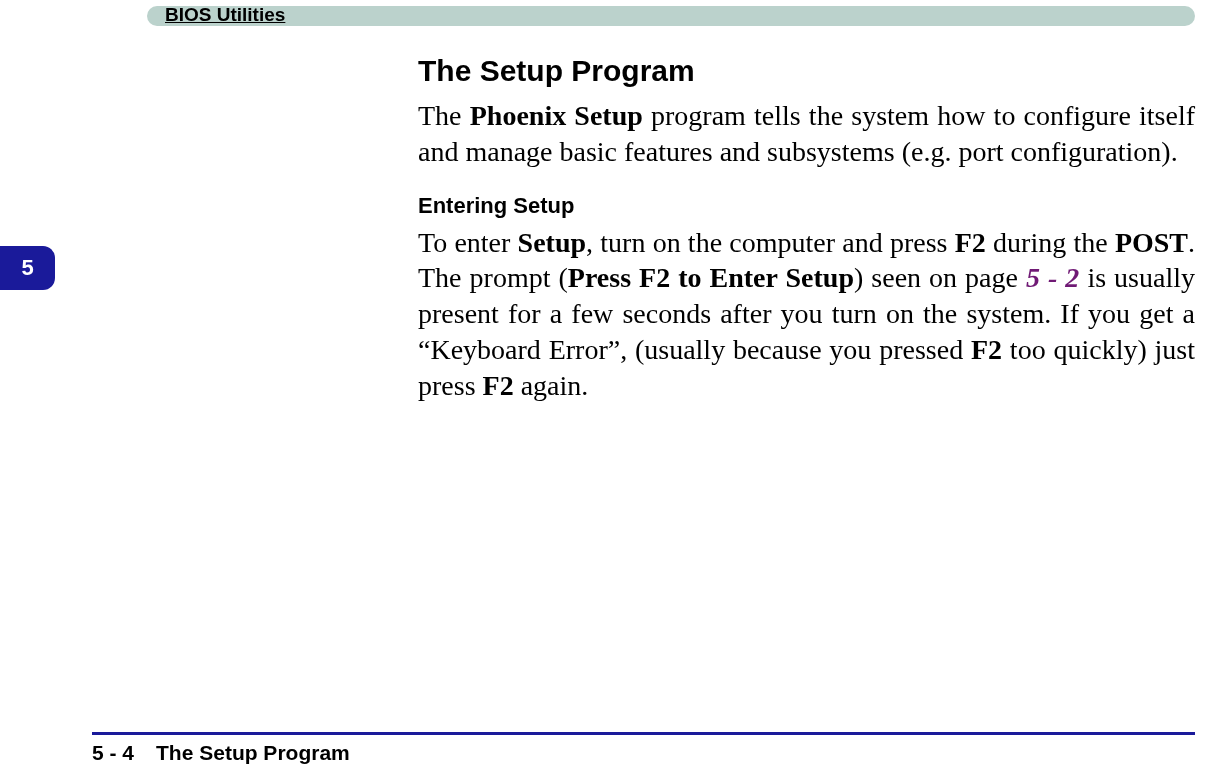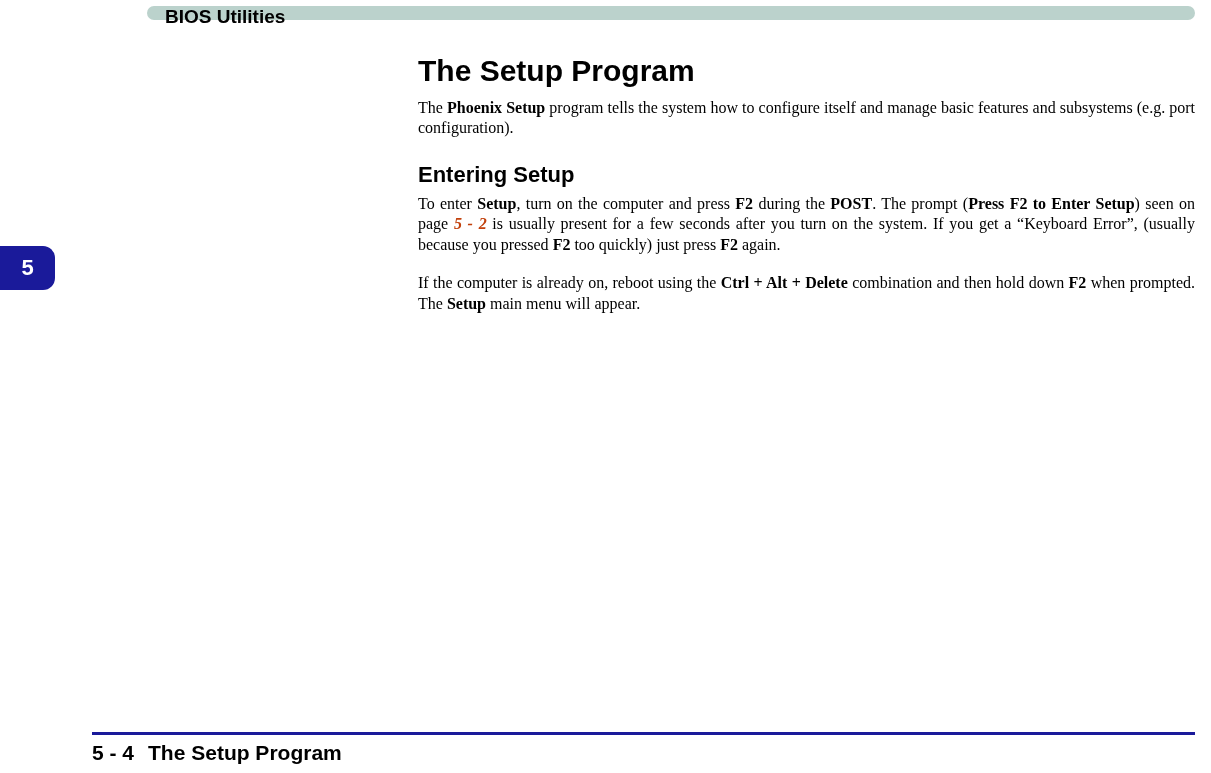--- a/index.html
+++ b/index.html
@@ -13,26 +13,27 @@
       height: 773px;
       background: #ffffff;
       position: relative;
       overflow: hidden;
     }
     .header-bar {
       position: absolute;
       top: 6px;
       left: 147px;
       right: 16px;
-      height: 14px;
+      height: 20px;
       background: #bbd2cc;
       border-radius: 13px;
       display: flex;
-      align-items: flex-start;
+      align-items: flex-end;
       padding-left: 18px;
+      text-decoration: underline;
     }
     .header-text {
       font-family: Arial, Helvetica, sans-serif;
       font-weight: bold;
       font-size: 19px;
       color: #000;
     }
     .chapter-tab {
       position: absolute;
       left: 0;
@@ -59,21 +60,21 @@
       right: 16px;
     }
     .main-title {
       font-family: Arial, Helvetica, sans-serif;
       font-weight: bold;
       font-size: 30px;
       color: #000;
       margin-bottom: 10px;
     }
     .para {
-      font-size: 16px;
+      font-size: 28px;
       color: #000;
       line-height: 1.28;
       text-align: justify;
       margin-bottom: 18px;
     }
     .sub-title {
       font-family: Arial, Helvetica, sans-serif;
       font-weight: bold;
       font-size: 22px;
       color: #000;
@@ -82,37 +83,37 @@
     }
     .bold {
       font-weight: bold;
     }
     .bold-italic {
       font-weight: bold;
     }
     .page-ref {
       font-weight: bold;
       font-style: italic;
-      color: #c2410c;
+      color: #701a75;
     }
     .footer-line {
       position: absolute;
       left: 92px;
       right: 16px;
       bottom: 38px;
       height: 3px;
       background: #1a1a9a;
     }
     .footer {
       position: absolute;
       left: 92px;
       bottom: 8px;
       display: flex;
       align-items: baseline;
-      gap: 14px;
+      gap: 22px;
     }
     .footer-page {
       font-family: Arial, Helvetica, sans-serif;
       font-weight: bold;
       font-size: 21px;
       color: #000;
     }
     .footer-title {
       font-family: Arial, Helvetica, sans-serif;
       font-weight: bold;
@@ -137,23 +138,20 @@
   <p class="para">
     <span>The </span><span class="bold">Phoenix Setup</span><span> program tells the system how to configure itself and manage basic features and subsystems (e.g. port configuration).</span>
   </p>
 
   <h2 class="sub-title">Entering Setup</h2>
 
   <p class="para">
     <span>To enter </span><span class="bold-italic">Setup</span><span>, turn on the computer and press </span><span class="bold">F2</span><span> during the </span><span class="bold">POST</span><span>. The prompt (</span><span class="bold-italic">Press F2 to Enter Setup</span><span>) seen on page </span><span class="page-ref">5 - 2</span><span> is usually present for a few seconds after you turn on the system. If you get a “Keyboard Error”, (usually because you pressed </span><span class="bold">F2</span><span> too quickly) just press </span><span class="bold">F2</span><span> again.</span>
   </p>
 
-  <p class="para">
-    <span>If the computer is already on, reboot using the </span><span class="bold">Ctrl + Alt + Delete</span><span> combination and then hold down </span><span class="bold">F2</span><span> when prompted. The </span><span class="bold-italic">Setup</span><span> main menu will appear.</span>
-  </p>
 </div>
 
 <div class="footer-line"></div>
 
 <div class="footer">
   <span class="footer-page">5 - 4</span>
   <span class="footer-title">The Setup Program</span>
 </div>
 
 </body></html>

